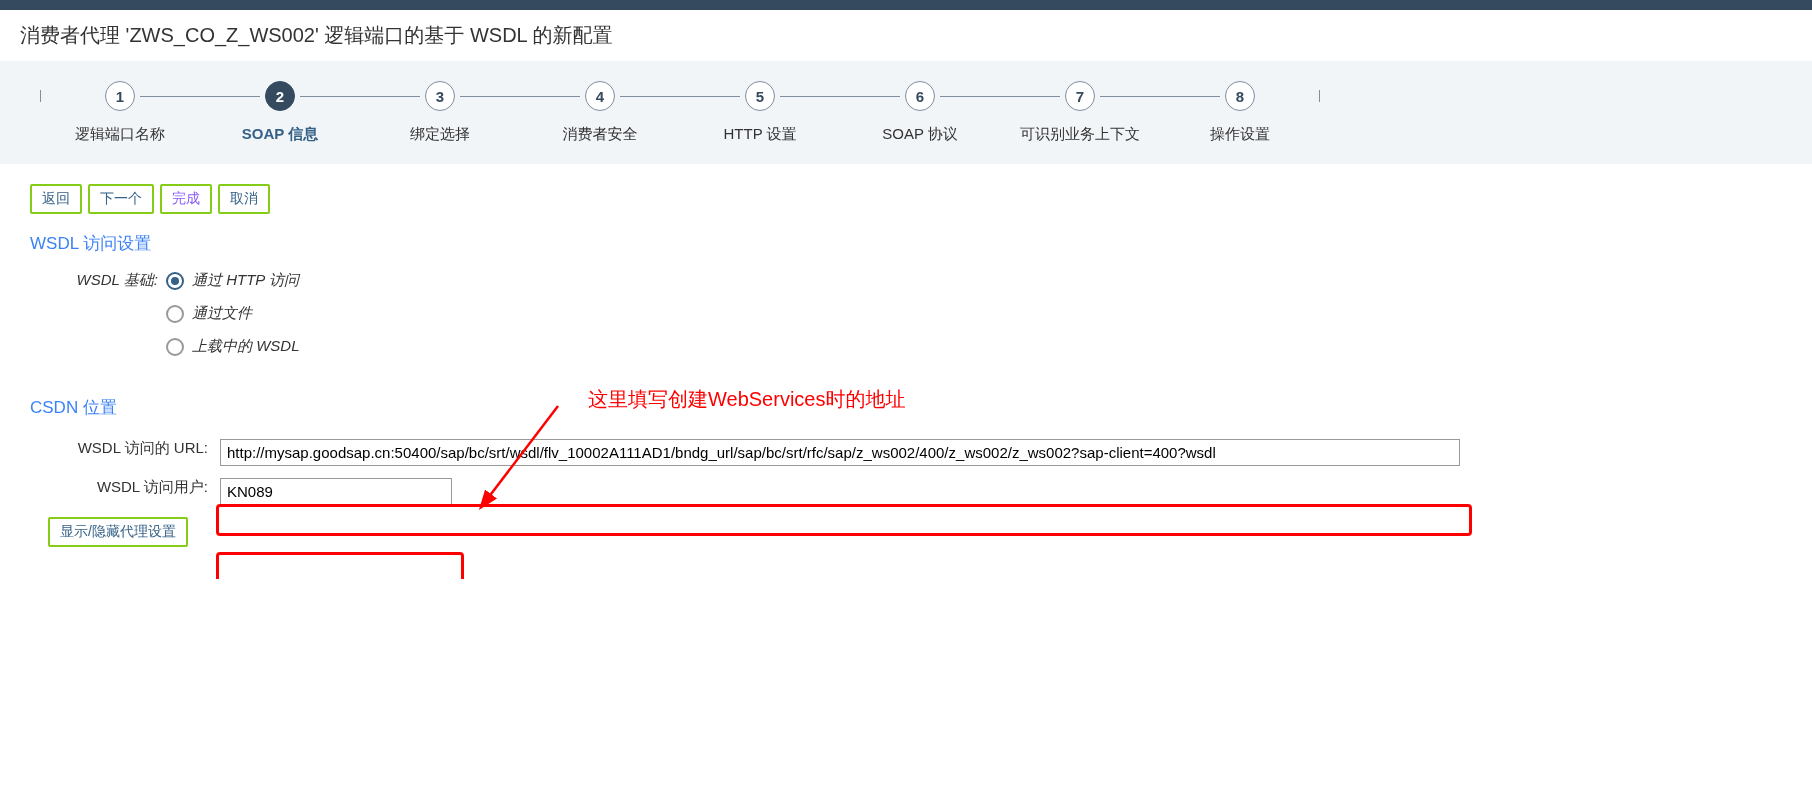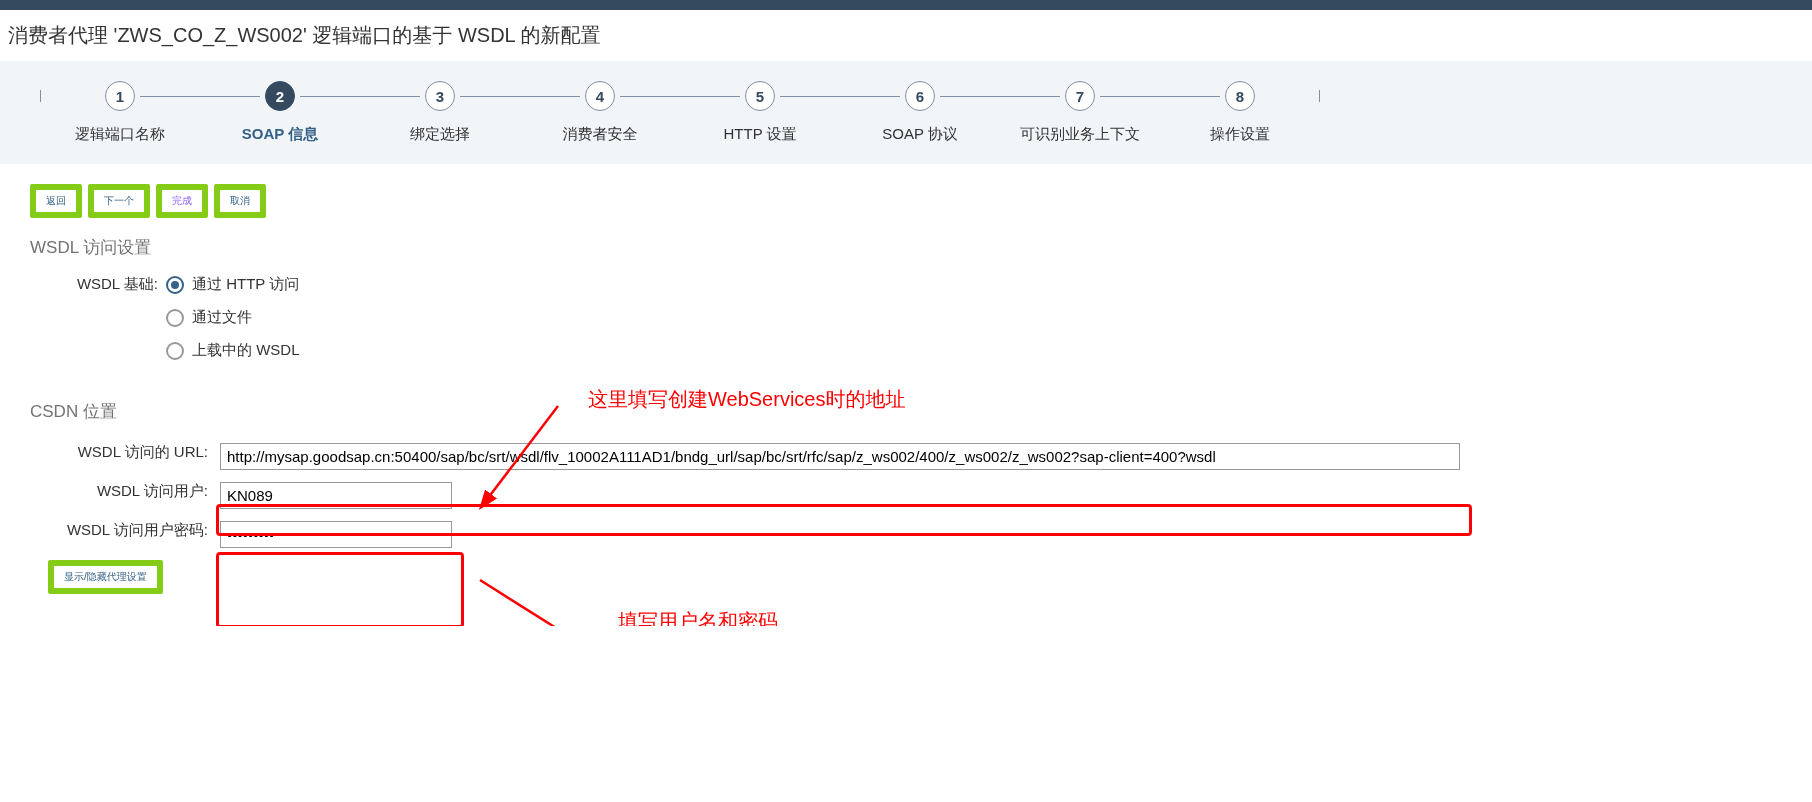--- a/index.html
+++ b/index.html
@@ -12,21 +12,21 @@
       font-size: 14px;
       color: #333;
       background: #fff;
       width: 1812px;
     }
     .top-bar {
       height: 10px;
       background: #354a5f;
     }
     .page-title {
-      padding: 12px 8px;
+      padding: 12px 20px;
       font-size: 20px;
       color: #333;
       background: #fff;
     }
     .wizard-bar {
       background: #f2f5f8;
       padding: 20px 40px 20px 40px;
       display: flex;
       align-items: flex-start;
     }
@@ -98,39 +98,40 @@
     .content-area {
       padding: 20px 30px;
     }
     .btn-row {
       display: flex;
       gap: 6px;
       margin-bottom: 18px;
     }
     .btn {
       padding: 4px 10px;
-      border: 6px solid #84cc16;
+      border: 2px solid #84cc16;
       background: #fff;
       color: #346187;
-      font-size: 10px;
+      font-size: 14px;
       cursor: pointer;
       border-radius: 2px;
     }
     .btn.disabled {
       color: #8b5cf6;
       cursor: default;
     }
     .section-header {
       font-size: 17px;
-      color: #737373;
+      color: #3b82f6;
       margin-bottom: 16px;
     }
     .form-group {
       margin-left: 18px;
       margin-bottom: 30px;
+      font-style: italic;
     }
     .radio-row {
       display: flex;
       align-items: center;
       margin-bottom: 14px;
     }
     .radio-label-left {
       width: 110px;
       text-align: right;
       margin-right: 8px;
@@ -305,24 +306,20 @@
     <div class="section-header" style="margin-top:40px">CSDN 位置</div>
 
     <div style="margin-top:20px">
       <div class="field-row">
         <span class="field-label">WSDL 访问的 URL:</span>
         <input class="text-input url-input" value="http://mysap.goodsap.cn:50400/sap/bc/srt/wsdl/flv_10002A111AD1/bndg_url/sap/bc/srt/rfc/sap/z_ws002/400/z_ws002/z_ws002?sap-client=400?wsdl" style="">
       </div>
       <div class="field-row">
         <span class="field-label">WSDL 访问用户:</span>
         <input class="text-input short-input" value="KN089" style="">
-      </div>
-      <div class="field-row">
-        <span class="field-label">WSDL 访问用户密码:</span>
-        <input class="text-input short-input" value="•••••••••" style="">
       </div>
       <div class="field-row" style="padding-left:18px">
         <button class="btn" style="color:#346187">显示/隐藏代理设置</button>
       </div>
     </div>
   </div>
 
   <div class="red-box-1" style="left:216px; top:504px; width:1256px; height:32px;"></div>
   <div class="red-box-1" style="left:216px; top:552px; width:248px; height:76px;"></div>
 

